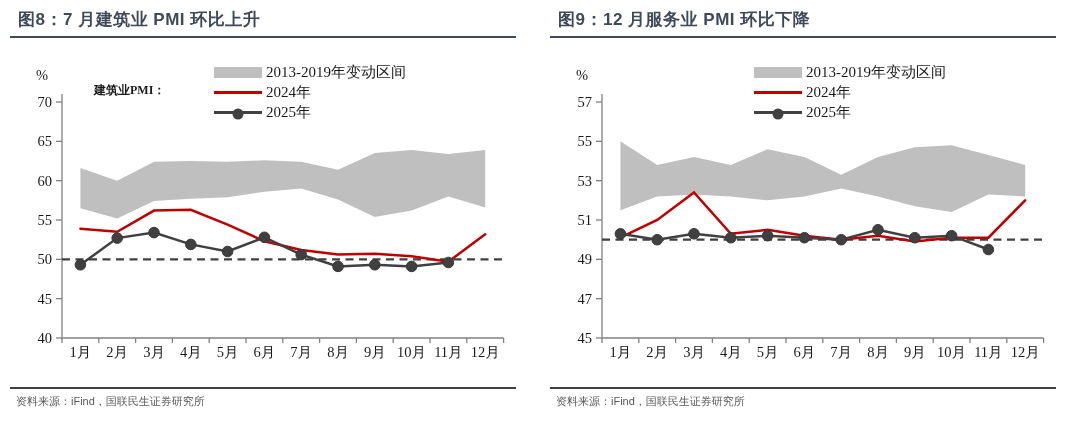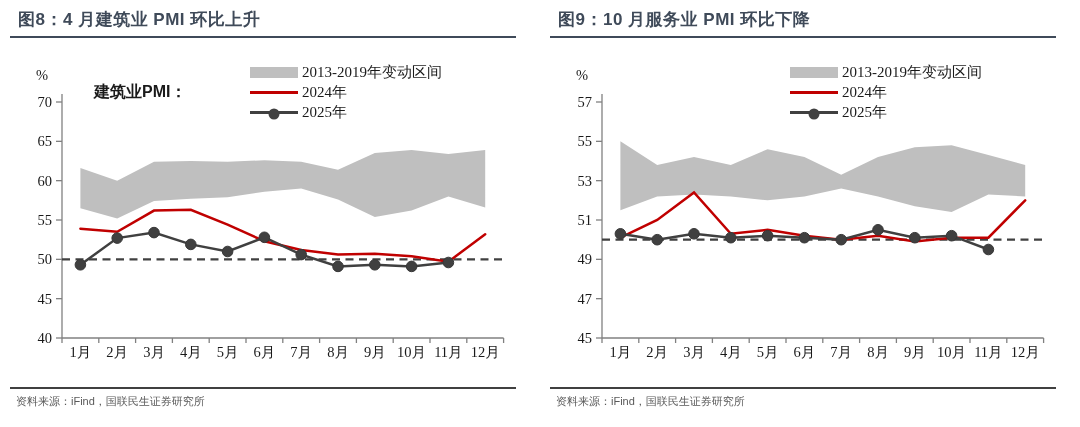--- a/index.html
+++ b/index.html
@@ -9,40 +9,40 @@
   .panel.left{left:0;}
   .panel.right{left:540px;}
   .fig-title{position:absolute;top:6px;left:10px;right:24px;margin:0;
              font-size:17px;font-weight:bold;color:var(--title-color);
              border-bottom:2.5px solid var(--title-color);
              padding:2px 0 5px 8px;letter-spacing:.5px;}
   .chart-wrap{position:absolute;top:52px;left:8px;width:520px;height:322px;}
   .chart{position:absolute;top:0;left:0;width:520px;height:322px;}
   .axt{font-family:"Liberation Serif",serif;font-size:14.5px;fill:#1a1a1a;}
   .series-label{position:absolute;left:86px;top:30px;
-                font-family:Liberation Sans, sans-serif;font-weight:bold;
-                font-size:16px;color:#1a1a1a;white-space:nowrap;}
+                font-family:Liberation Serif, serif;font-weight:bold;
+                font-size:12px;color:#1a1a1a;white-space:nowrap;}
   .legend{position:absolute;left:206px;top:10px;}
-  .legend-row{display:flex;align-items:center;height:20px;white-space:nowrap;margin-left:36px;}
+  .legend-row{display:flex;align-items:center;height:20px;white-space:nowrap;}
   .swatch{display:inline-block;width:48px;margin-right:4px;flex:0 0 48px;}
   .band-swatch{height:11px;}
   .line-swatch{height:0;border-top:3px solid #000;position:relative;}
   .line-swatch .dot{position:absolute;left:50%;top:50%;width:11px;height:11px;
                     border-radius:50%;transform:translate(-50%,-50%);}
   .legend-text{font-family:"Liberation Serif",serif;font-size:15px;color:#1a1a1a;}
   .source-line{position:absolute;top:387px;left:10px;right:24px;border-top:2px solid #404040;}
   .source{position:absolute;top:394px;left:16px;font-size:11px;color:var(--source-color);}
 </style>
 </head>
 <body>
 
 <div id="screen">
 
   <section class="panel left">
-    <h2 class="fig-title">图8：4 月建筑业 PMI 环比上升</h2>
+    <h2 class="fig-title">图8：7 月建筑业 PMI 环比上升</h2>
     <div class="chart-wrap">
       <svg class="chart" viewBox="0 0 520 322">
           <polygon points="72.4,116.1 109.2,128.7 146.0,109.8 182.8,109.0 219.6,109.8 256.4,108.2 293.2,109.8 330.0,117.7 366.8,101.1 403.6,98.0 440.4,101.9 477.2,98.0 477.2,155.4 440.4,144.4 403.6,158.6 366.8,164.9 330.0,147.5 293.2,136.5 256.4,139.7 219.6,145.2 182.8,146.8 146.0,149.1 109.2,166.4 72.4,156.2" fill="#BFBFBF"></polygon>
           <line x1="54" y1="42" x2="54" y2="286" stroke="#808080" stroke-width="1.3"></line>
           <line x1="54" y1="286" x2="495.59999999999997" y2="286" stroke="#808080" stroke-width="1.3"></line>
           <line x1="48" y1="50" x2="54" y2="50" stroke="#808080" stroke-width="1.3"></line>
           <text class="axt" x="44" y="55.0" text-anchor="end">70</text>
           <line x1="48" y1="89.33333333333334" x2="54" y2="89.33333333333334" stroke="#808080" stroke-width="1.3"></line>
           <text class="axt" x="44" y="94.3" text-anchor="end">65</text>
           <line x1="48" y1="128.66666666666669" x2="54" y2="128.66666666666669" stroke="#808080" stroke-width="1.3"></line>
@@ -112,21 +112,21 @@
             </span>
           <span class="legend-text">2025年</span>
         </div>
       </div>
     </div>
     <div class="source-line"></div>
     <div class="source">资料来源：iFind，国联民生证券研究所</div>
   </section>
 
   <section class="panel right">
-    <h2 class="fig-title">图9：10 月服务业 PMI 环比下降</h2>
+    <h2 class="fig-title">图9：12 月服务业 PMI 环比下降</h2>
     <div class="chart-wrap">
       <svg class="chart" viewBox="0 0 520 322">
           <polygon points="72.4,89.3 109.2,112.9 146.0,105.1 182.8,112.9 219.6,97.2 256.4,105.1 293.2,122.8 330.0,105.1 366.8,95.2 403.6,93.3 440.4,103.1 477.2,112.9 477.2,144.4 440.4,142.4 403.6,160.1 366.8,154.2 330.0,144.4 293.2,136.5 256.4,144.4 219.6,148.3 182.8,144.4 146.0,142.4 109.2,144.4 72.4,158.2" fill="#BFBFBF"></polygon>
           <line x1="54" y1="42" x2="54" y2="286" stroke="#808080" stroke-width="1.3"></line>
           <line x1="54" y1="286" x2="495.59999999999997" y2="286" stroke="#808080" stroke-width="1.3"></line>
           <line x1="48" y1="50" x2="54" y2="50" stroke="#808080" stroke-width="1.3"></line>
           <text class="axt" x="44" y="55.0" text-anchor="end">57</text>
           <line x1="48" y1="89.33333333333334" x2="54" y2="89.33333333333334" stroke="#808080" stroke-width="1.3"></line>
           <text class="axt" x="44" y="94.3" text-anchor="end">55</text>
           <line x1="48" y1="128.66666666666669" x2="54" y2="128.66666666666669" stroke="#808080" stroke-width="1.3"></line>

